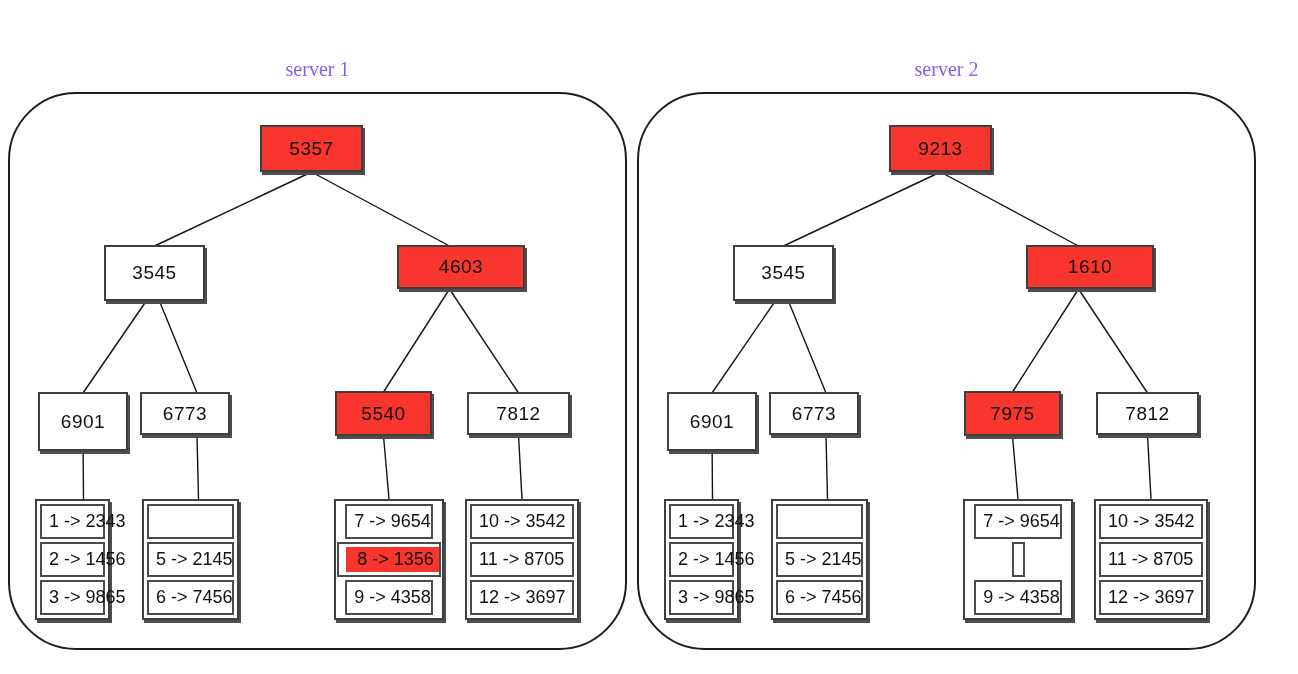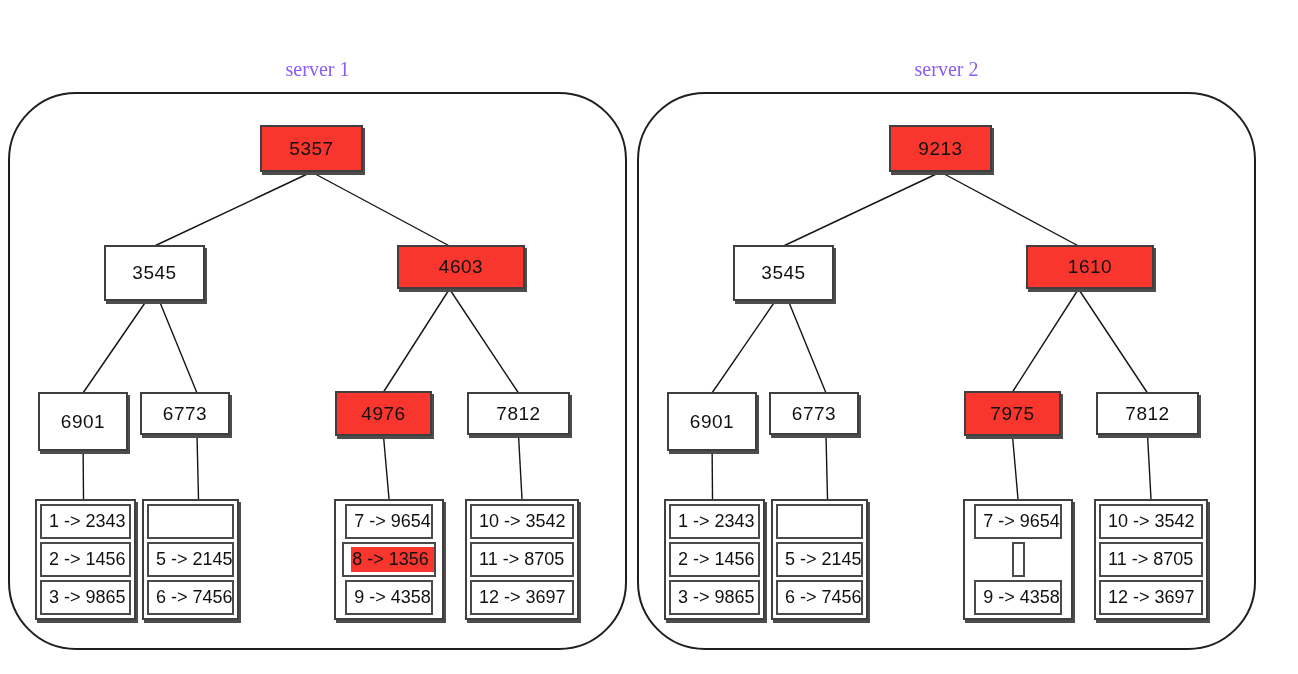--- a/index.html
+++ b/index.html
@@ -41,30 +41,30 @@
   .pos-l2b{left:387px;top:151px;width:128px;height:44px;}
   .pos-l3a{left:28px;top:298px;width:90px;height:59px;}
   .pos-l3b{left:130px;top:298px;width:90px;height:43px;}
   .pos-l3c{left:325px;top:297px;width:97px;height:45px;}
   .pos-l3d{left:457px;top:298px;width:103px;height:43px;}
   .bucket{
     position:absolute;top:405px;background:#ffffff;border:2px solid var(--box-border);
     box-shadow:2px 3px 0 var(--shadow);
     padding:3px;display:flex;flex-direction:column;gap:3px;
   }
-  .pos-b1{left:25px;width:101px;text-align:right;}
+  .pos-b1{left:25px;width:75px;text-align:right;}
   .pos-b2{left:132px;width:97px;}
   .pos-b3{left:324px;width:110px;align-items:center;}
   .pos-b4{left:455px;width:114px;}
   .cell{
     height:35px;border:2px solid var(--cell-border);background:#fff;
     display:flex;align-items:center;padding-left:7px;font-size:18px;white-space:nowrap;
   }
   .cell-text{display:inline-block;}
-  .cell-text.hl-text{background:var(--red);padding:2px 5px 2px 1px;}
+  .cell-text.hl-text{background:var(--red);padding:2px 5px 2px 11px;}
   .hl-bar{width:86%;height:20px;margin-left:2px;background:var(--red);}
 </style>
 </head>
 <body>
 
 <div class="server-title title-1">server 1</div>
 
 <div class="panel panel-1">
   <svg class="wires" viewBox="0 0 619 558">
     <line x1="301.5" y1="78" x2="144.5" y2="152"></line>
@@ -77,21 +77,21 @@
     <line x1="187" y1="341" x2="188.5" y2="405"></line>
     <line x1="373.5" y1="342" x2="379" y2="405"></line>
     <line x1="508.5" y1="341" x2="512" y2="405"></line>
   </svg>
 
   <div class="node red pos-root">5357</div>
   <div class="node pos-l2a">3545</div>
   <div class="node red pos-l2b">4603</div>
   <div class="node pos-l3a">6901</div>
   <div class="node pos-l3b">6773</div>
-  <div class="node red pos-l3c">4976</div>
+  <div class="node red pos-l3c">5540</div>
   <div class="node pos-l3d">7812</div>
 
   <div class="bucket pos-b1">
     <div class="cell">
         <span class="cell-text">1 -&gt; 2343</span>
       </div>
     <div class="cell">
         <span class="cell-text">2 -&gt; 1456</span>
       </div>
     <div class="cell">

